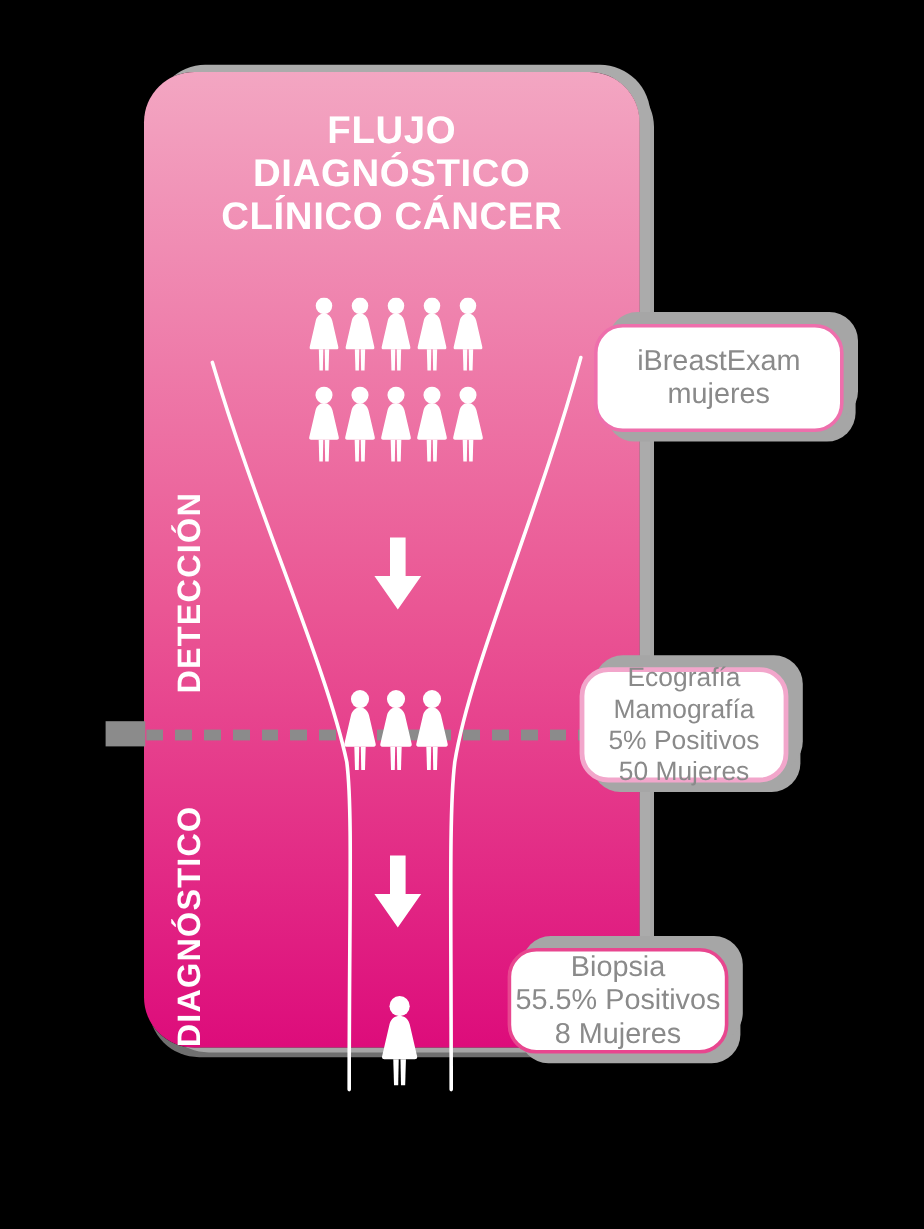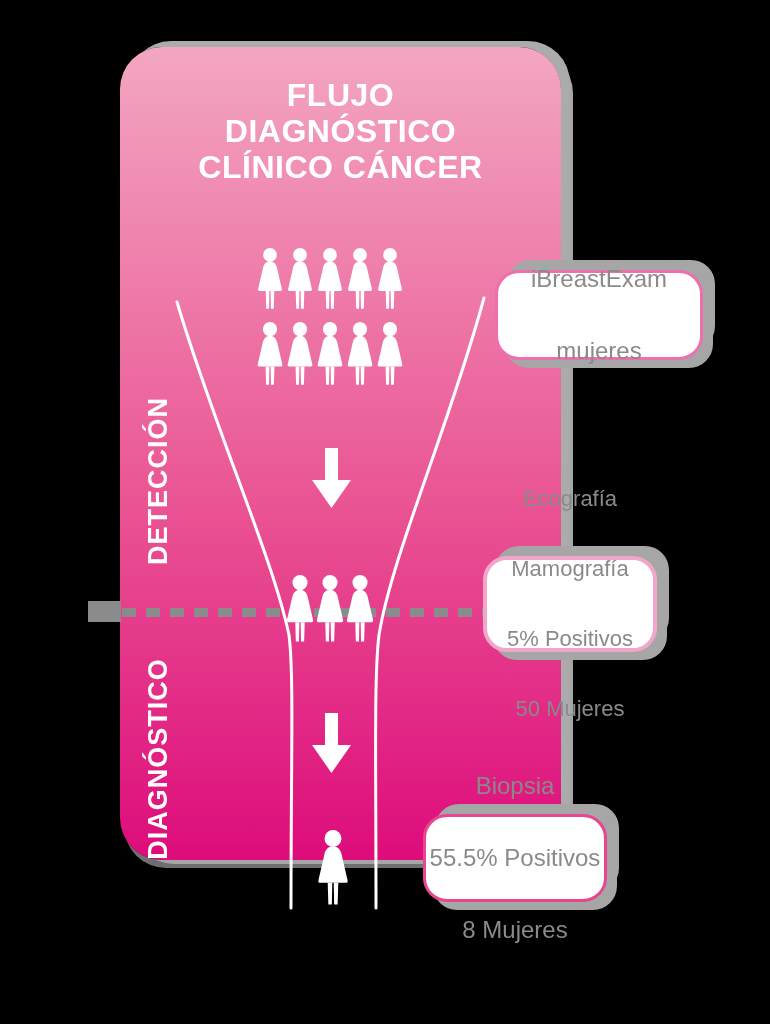--- a/index.html
+++ b/index.html
@@ -9,27 +9,26 @@
     height: 1024px;
     background: #000000;
     overflow: hidden;
     font-family: "Liberation Sans", sans-serif;
   }
   .stage-area { position: relative; width: 770px; height: 1024px; }
 
   
   .card {
     position: absolute;
-    left: 120px; top: 47px;
+    left: 120px; top: 60px;
     width: 413px; height: 813px;
     border-radius: 42px;
     background: linear-gradient(180deg, #F3A6C2 0%, #EA5694 55%, #DD0C7B 100%);
     box-shadow: 9px -6px 0 #ABABAB, 12px 4px 0 #A6A6A6, 4px 8px 0 #6F6F6F;
     z-index: 1;
-    padding-left: 28px;
   }
 
   .title {
     position: absolute;
     left: 0; top: 30px;
     width: 100%;
     text-align: center;
     color: #FFFFFF;
     font-size: 32px;
     font-weight: 800;
@@ -79,25 +78,24 @@
     background: #FFFFFF;
     border-radius: 24px;
     box-shadow: 12px -10px 0 #A6A6A6, 10px 8px 0 #A6A6A6;
     color: #8A8A8A;
     text-align: center;
     display: flex;
     flex-direction: column;
     justify-content: center;
     z-index: 4;
     box-sizing: border-box;
-    gap: 44px;
   }
   .callout-1 { left: 495px; top: 270px; width: 208px; height: 90px;  border: 3px solid #EE6FAC; font-size: 24px; line-height: 28px; }
   .callout-2 { left: 483px; top: 556px; width: 174px; height: 96px; border: 4px solid #F2A6CB; font-size: 22px; line-height: 26px; }
-  .callout-3 { left: 423px; top: 814px; width: 184px; height: 88px;  border: 3px solid #E8468F; font-size: 24px; line-height: 28px; }
+  .callout-3 { left: 423px; top: 790px; width: 184px; height: 88px;  border: 3px solid #E8468F; font-size: 24px; line-height: 28px; }
 </style>
 </head>
 <body>
 
 <div class="stage-area">
 
   <div class="card">
     <div class="title">
       <div>FLUJO</div>
       <div>DIAGNÓSTICO</div>

